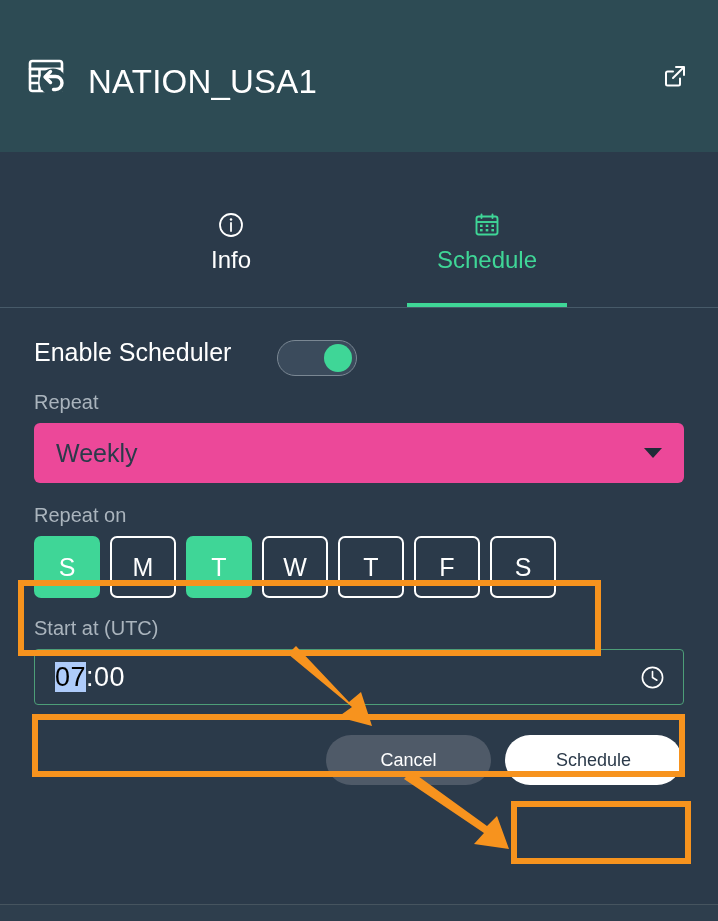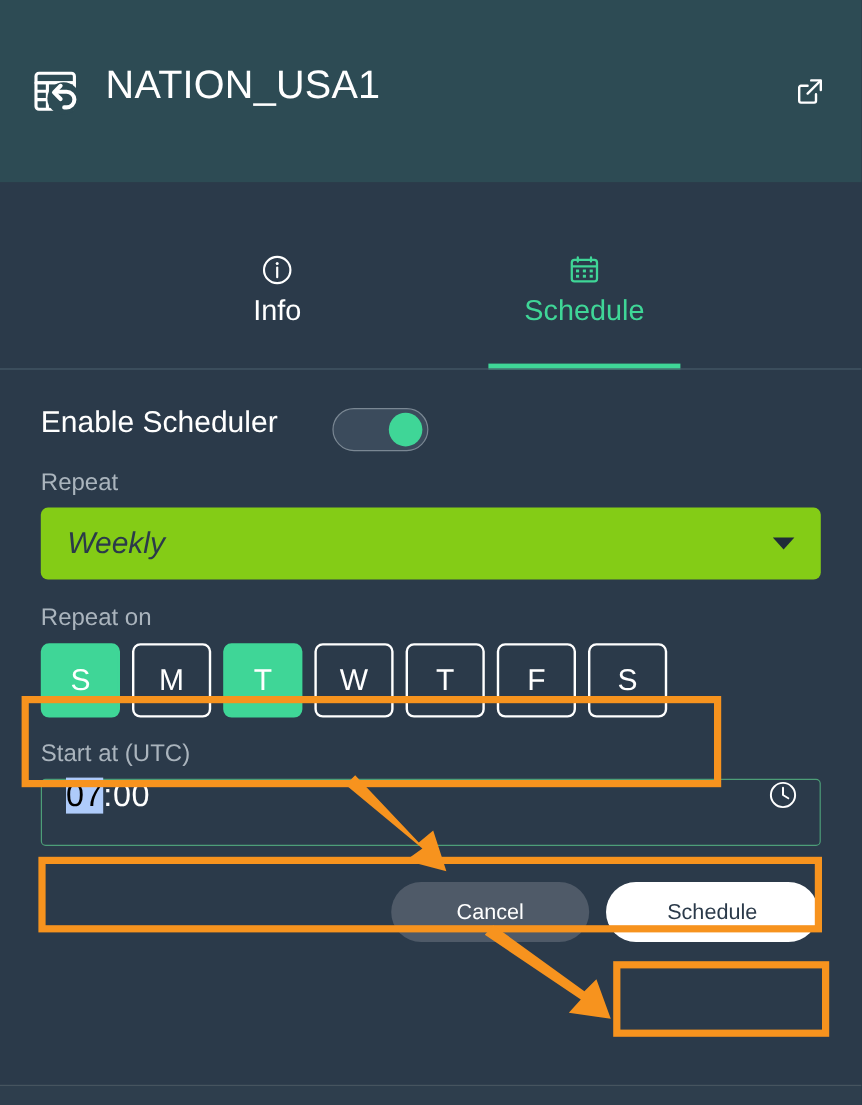--- a/index.html
+++ b/index.html
@@ -21,21 +21,21 @@
   .header {
     height: 152px;
     background: #2d4b54;
     display: flex;
     align-items: center;
     padding: 0 28px 0 26px;
     position: relative;
   }
   .header-left {
     display: flex;
-    align-items: flex-start;
+    align-items: flex-end;
     gap: 18px;
   }
   .app-icon {
     width: 44px;
     height: 44px;
     display: block;
     flex: none;
   }
   .header-title {
     color: #ffffff;
@@ -137,28 +137,27 @@
 
   .field-label {
     color: #aab4bd;
     font-size: 20px;
     line-height: 1;
     margin-bottom: 11px;
   }
 
   .select-box {
     height: 60px;
-    background: #84cc16;
+    background: #ec4899;
     border-radius: 6px;
     display: flex;
     align-items: center;
     padding: 0 22px 0 22px;
     cursor: pointer;
     margin-bottom: 22px;
-    font-style: italic;
   }
   .select-value {
     color: #2b3a4a;
     font-size: 25px;
     line-height: 1;
     flex: 1;
   }
   .caret {
     width: 0; height: 0;
     border-left: 9px solid transparent;
@@ -192,21 +191,21 @@
     color: #ffffff;
   }
 
   
   .time-wrap {
     height: 56px;
     border: 1px solid #4d9e78;
     border-radius: 4px;
     background: #2b3a4a;
     display: flex;
-    align-items: flex-start;
+    align-items: center;
     padding: 0 18px 0 20px;
     margin-bottom: 30px;
   }
   .time-value {
     font-size: 27px;
     color: #ffffff;
     line-height: 1;
     letter-spacing: 0.5px;
     flex: 1;
   }

